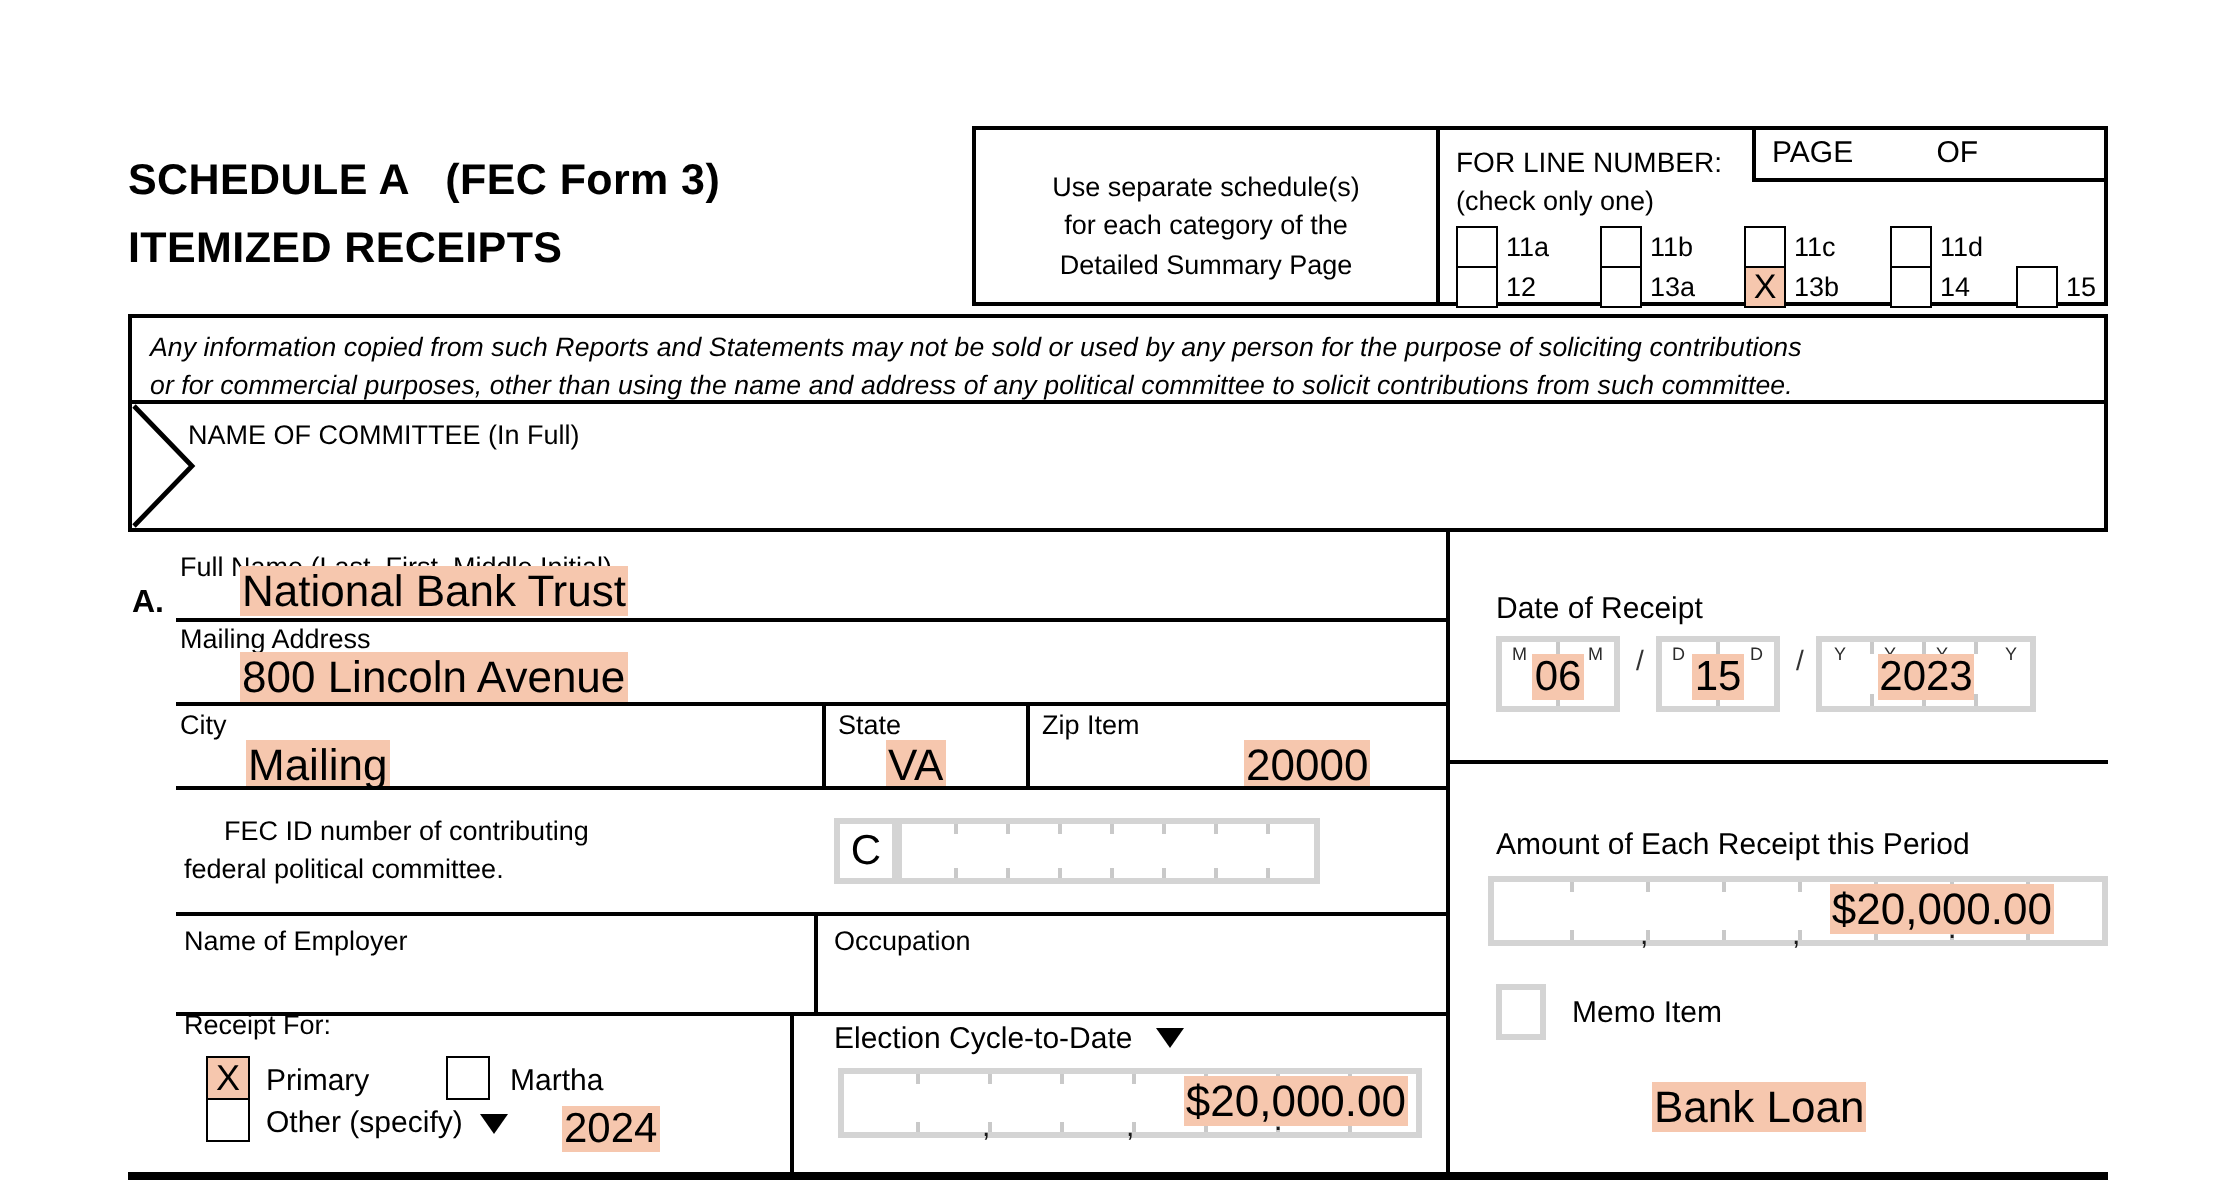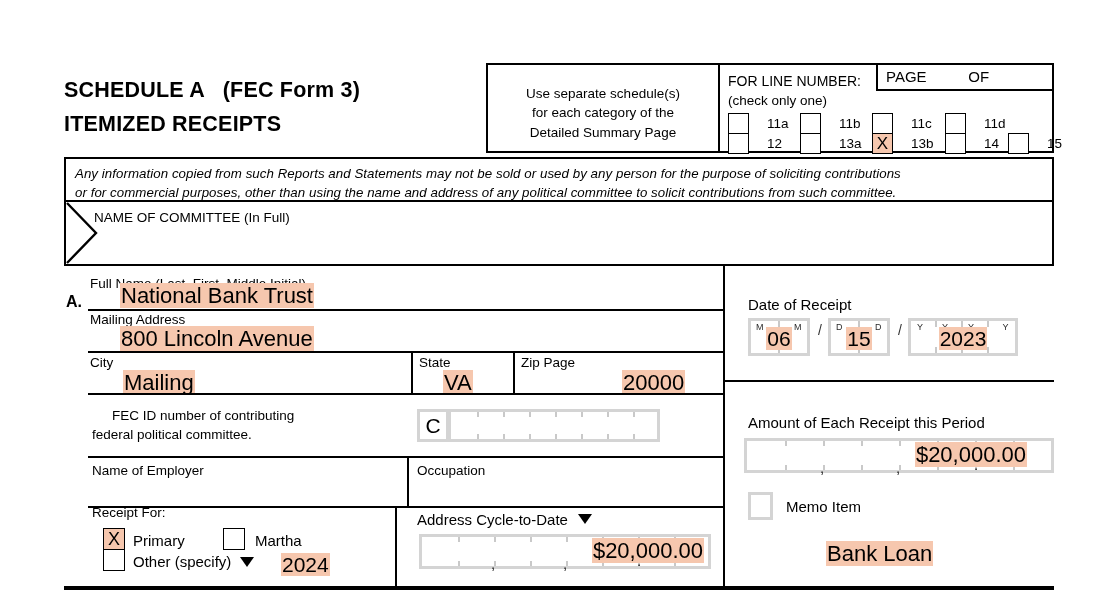--- a/index.html
+++ b/index.html
@@ -113,21 +113,20 @@
   }
   .linegrp { position: absolute; }
   .linegrp .cbx { position: absolute; left: 0; }
   .linegrp .cbx.top { top: 0; }
   .linegrp .cbx.bot { top: 20px; }
   .linegrp .tag {
     position: absolute;
     left: 25px;
     font-size: 13.5px;
     white-space: nowrap;
-    margin-left: 14px;
   }
   .linegrp .tag.top { top: 3px; }
   .linegrp .tag.bot { top: 23px; }
 
   
   #disclaimer {
     left: 64px; top: 157px;
     width: 990px; height: 45px;
     border: 2px solid #000;
     box-sizing: border-box;
@@ -366,21 +365,21 @@
   <div class="hrule" style="left:88px; top:351px; width:635px;"></div>
 
   <div class="field-label" style="left:90px; top:355px;">City</div>
   <div class="field-value" style="left:123px; top:370px;"><span class="hl">Mailing</span></div>
 
   <div class="hrule" style="left:411px; top:351px; width:2px; height:42px;"></div>
   <div class="field-label" style="left:419px; top:355px;">State</div>
   <div class="field-value" style="left:443px; top:370px;"><span class="hl">VA</span></div>
 
   <div class="hrule" style="left:513px; top:351px; width:2px; height:42px;"></div>
-  <div class="field-label" style="left:521px; top:355px;">Zip Page</div>
+  <div class="field-label" style="left:521px; top:355px;">Zip Item</div>
   <div class="field-value" style="left:622px; top:370px;"><span class="hl">20000</span></div>
 
   <div class="hrule" style="left:88px; top:393px; width:635px;"></div>
 
   <div class="field-label" style="left:92px; top:408px;margin-left:20px;">FEC ID number of contributing</div>
   <div class="field-label" style="left:92px; top:427px;">federal political committee.</div>
 
   <div class="segbox" id="fec-c-box" style="left:417px; top:409px; width:32px; height:33px;">
     <div style="position:absolute; left:0; right:0; top:3px; text-align:center; font-size:21px; line-height:1;">C</div>
   </div>
@@ -416,21 +415,21 @@
   <div class="cbx2" style="left:223px; top:528px;"></div>
   <div class="field-label" style="left:255px; top:532px; font-size:15px;">Martha</div>
 
   <div class="cbx2" style="left:103px; top:549px;"></div>
   <div class="field-label" style="left:133px; top:553px; font-size:15px;">Other (specify)</div>
   <div class="caret" style="left:240px; top:557px;"></div>
 
   <div class="field-value" style="left:281px; top:553px; font-size:21px;"><span class="hl">2024</span></div>
 
   <div class="hrule" style="left:395px; top:506px; width:2px; height:82px;"></div>
-  <div class="field-label" style="left:417px; top:511px; font-size:15px;">Address Cycle-to-Date</div>
+  <div class="field-label" style="left:417px; top:511px; font-size:15px;">Election Cycle-to-Date</div>
   <div class="caret" style="left:578px; top:514px;"></div>
 
   <div class="segbox" id="cycle-box" style="left:419px; top:534px; width:292px; height:35px;">
     <div class="tick t" style="left:36px;"></div>
       <div class="tick b" style="left:36px;"></div>
     <div class="tick t" style="left:72px;"></div>
       <div class="tick b" style="left:72px;"></div>
     <div class="tick t" style="left:108px;"></div>
       <div class="tick b" style="left:108px;"></div>
     <div class="tick t" style="left:144px;"></div>

